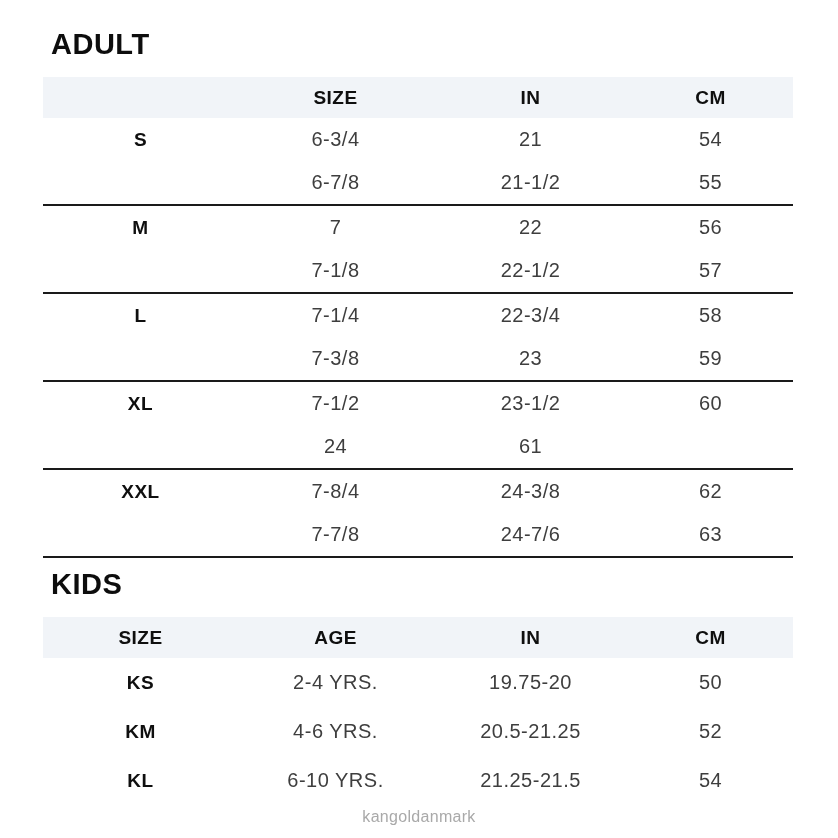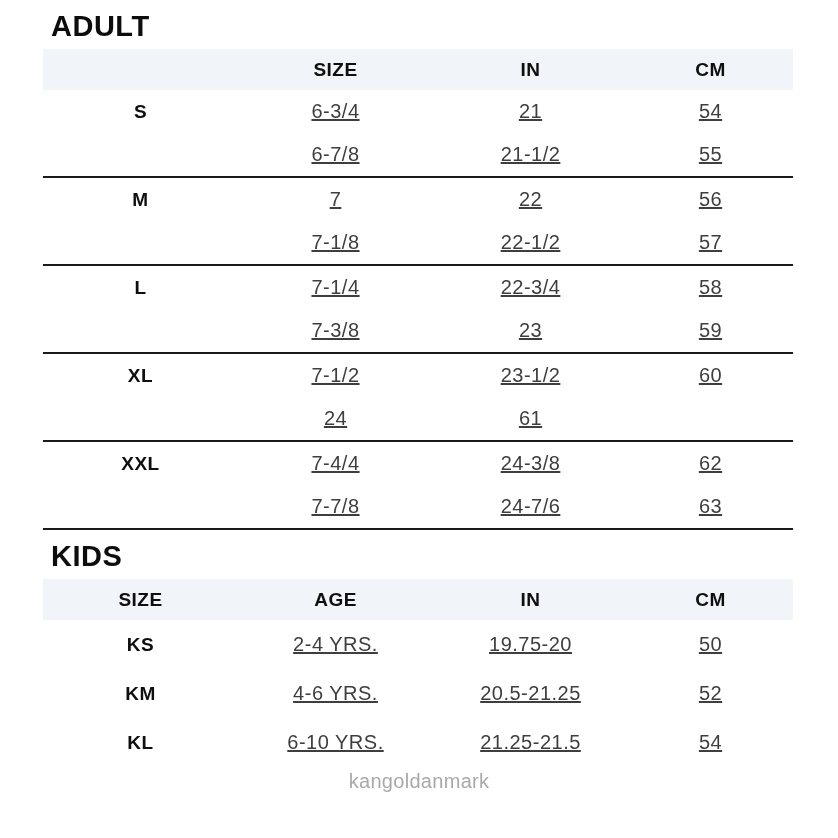--- a/index.html
+++ b/index.html
@@ -1,34 +1,34 @@
 <!DOCTYPE html>
 <html><head>
 <meta charset="utf-8">
 <style>
   * { margin:0; padding:0; box-sizing:border-box; }
   html,body { width:838px; height:838px; background:#ffffff; overflow:hidden;
               font-family:"Liberation Sans", sans-serif; }
-  .page { width:838px; height:838px; padding:12px 0 0 43px; }
+  .page { width:838px; height:838px; padding:30px 0 0 43px; }
   .section-title { font-size:29px; font-weight:800; letter-spacing:.5px;
                    color:#0d0d0d; line-height:1; margin-left:8px; }
   .table { width:750px; }
   .grid { display:grid; grid-template-columns:26% 26% 26% 22%; align-items:center; }
-  .band { background:#f1f4f8; height:41px; margin-top:8px; }
+  .band { background:#f1f4f8; height:41px; margin-top:18px; }
   .band .hcell { text-align:center; font-weight:700; font-size:19px;
                  letter-spacing:.5px; color:#0f0f0f; }
   .group { border-bottom:2px solid #1a1a1a; }
   .row { height:43px; }
   .cell { text-align:center; }
   .label { font-weight:700; font-size:19px; letter-spacing:.5px; color:#0f0f0f; }
-  .val { font-size:20px; font-weight:400; color:#3e3e3e; letter-spacing:.5px;text-decoration:underline; }
+  .val { font-size:20px; font-weight:400; color:#3e3e3e; letter-spacing:.5px; }
   .kids-row { height:49px; }
   .kids-title { margin-top:12px; }
   .footer { width:838px; margin-left:-43px; text-align:center; margin-top:3px;
-            font-size:20px; color:#a9a9a9; letter-spacing:.3px; }
+            font-size:16px; color:#a9a9a9; letter-spacing:.3px; }
 </style>
 </head>
 <body>
 
 <div class="page">
 
   <h2 class="section-title">ADULT</h2>
 
   <div class="table">
     <div class="grid band">
@@ -93,21 +93,21 @@
       <div class="grid row">
         <div class="cell label"></div>
         <div class="cell val">24</div>
         <div class="cell val">61</div>
       </div>
     </div>
 
     <div class="group">
       <div class="grid row">
         <div class="cell label">XXL</div>
-        <div class="cell val">7-4/4</div>
+        <div class="cell val">7-8/4</div>
         <div class="cell val">24-3/8</div>
         <div class="cell val">62</div>
       </div>
       <div class="grid row">
         <div class="cell label"></div>
         <div class="cell val">7-7/8</div>
         <div class="cell val">24-7/6</div>
         <div class="cell val">63</div>
       </div>
     </div>

